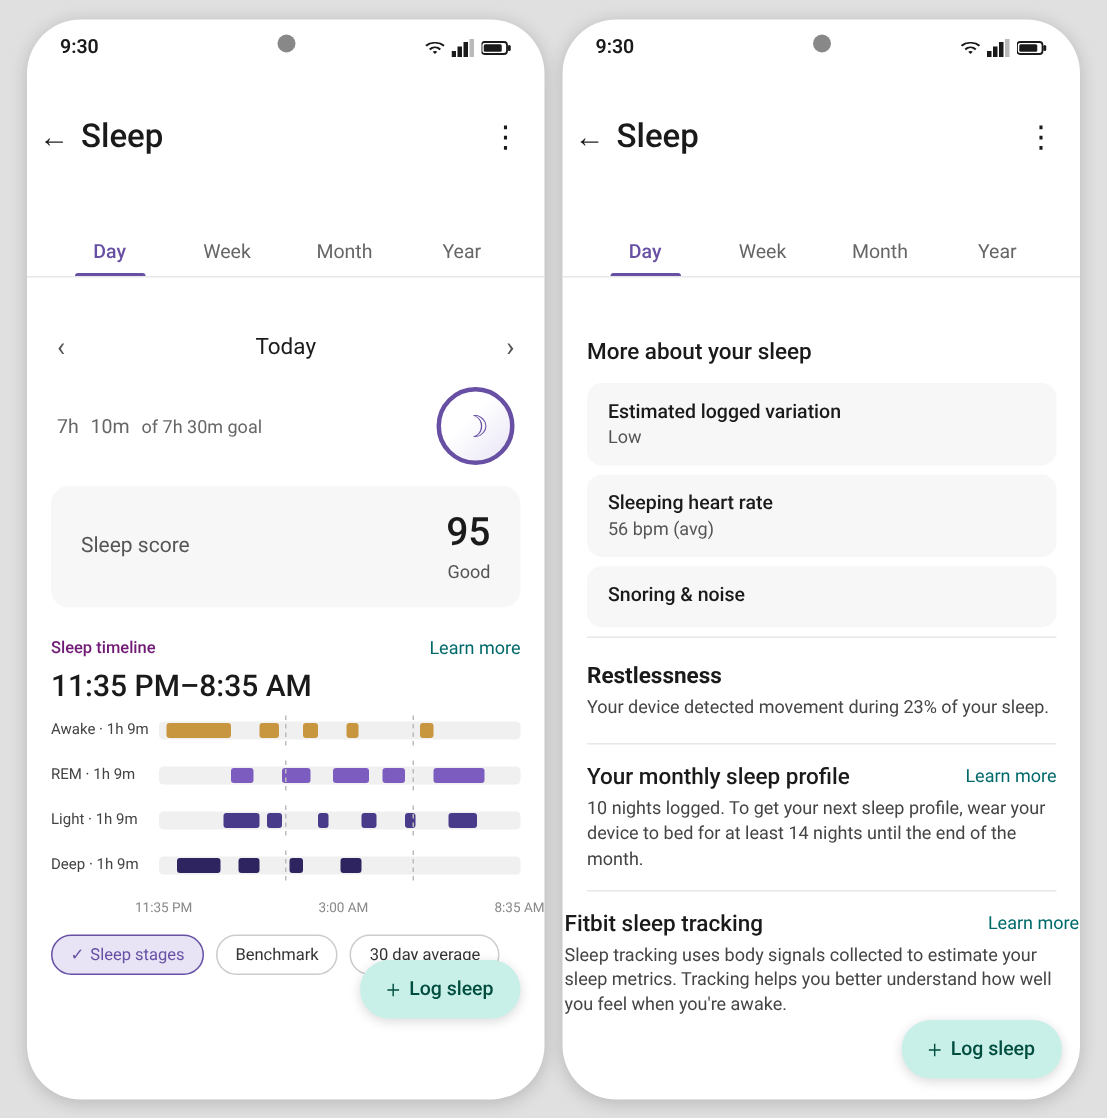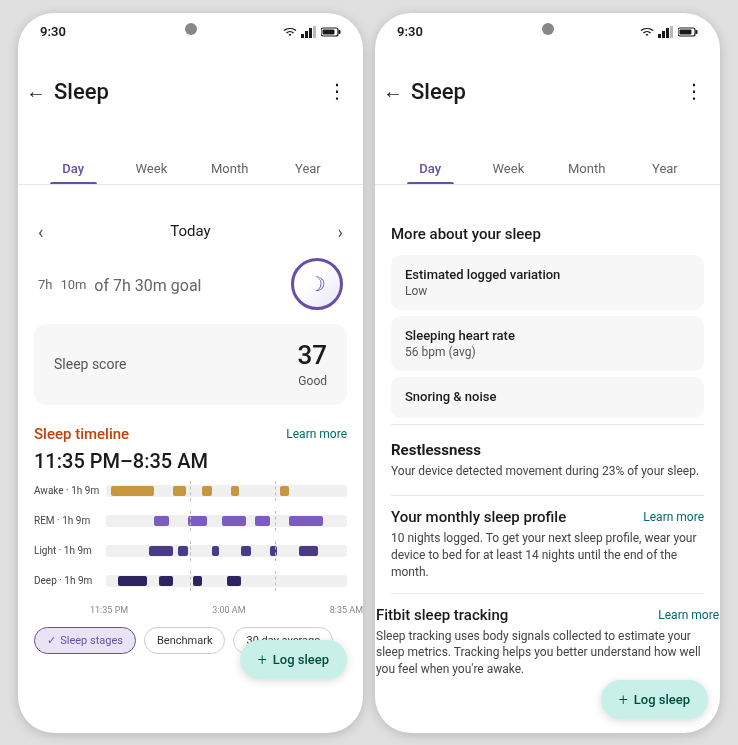--- a/index.html
+++ b/index.html
@@ -184,23 +184,23 @@
       font-size: 12px;
       color: #555;
     }
     .section-header {
       display: flex;
       align-items: center;
       justify-content: space-between;
       padding: 10px 16px 4px;
     }
     .section-title {
-      font-size: 15px;
-      font-weight: 500;
-      color: #c2410c;
+      font-size: 11px;
+      font-weight: 500;
+      color: #701a75;
     }
     .learn-more-link {
       font-size: 12px;
       color: #006a6a;
       cursor: pointer;
     }
     .sleep-range {
       padding: 2px 16px 2px;
       font-size: 22px;
       font-weight: 500;
@@ -454,30 +454,30 @@
   <div class="scroll-content">
     <div class="nav-row">
       <span class="nav-arrow">‹</span>
       <span class="nav-label">Today</span>
       <span class="nav-arrow">›</span>
     </div>
 
     <div class="sleep-duration">
       <div>
         <span class="sleep-time-text">
-          <span>7h</span>&nbsp;<span>10m</span>&nbsp;<span style="font-size:16px;color:#666;">of 7h 30m goal</span>
+          <span>7h</span>&nbsp;<span>10m</span>&nbsp;<span style="font-size:12px;color:#666;">of 7h 30m goal</span>
         </span>
       </div>
       <div class="moon-circle">☽</div>
     </div>
 
     <div class="sleep-score-card">
       <span class="sleep-score-label">Sleep score</span>
       <div class="sleep-score-value">
-        <span class="sleep-score-num">37</span>
+        <span class="sleep-score-num">95</span>
         <span class="sleep-score-qual">Good</span>
       </div>
     </div>
 
     <div class="section-header">
       <span class="section-title">Sleep timeline</span>
       <span class="learn-more-link">Learn more</span>
     </div>
 
     <div style="padding: 2px 16px 0;">

